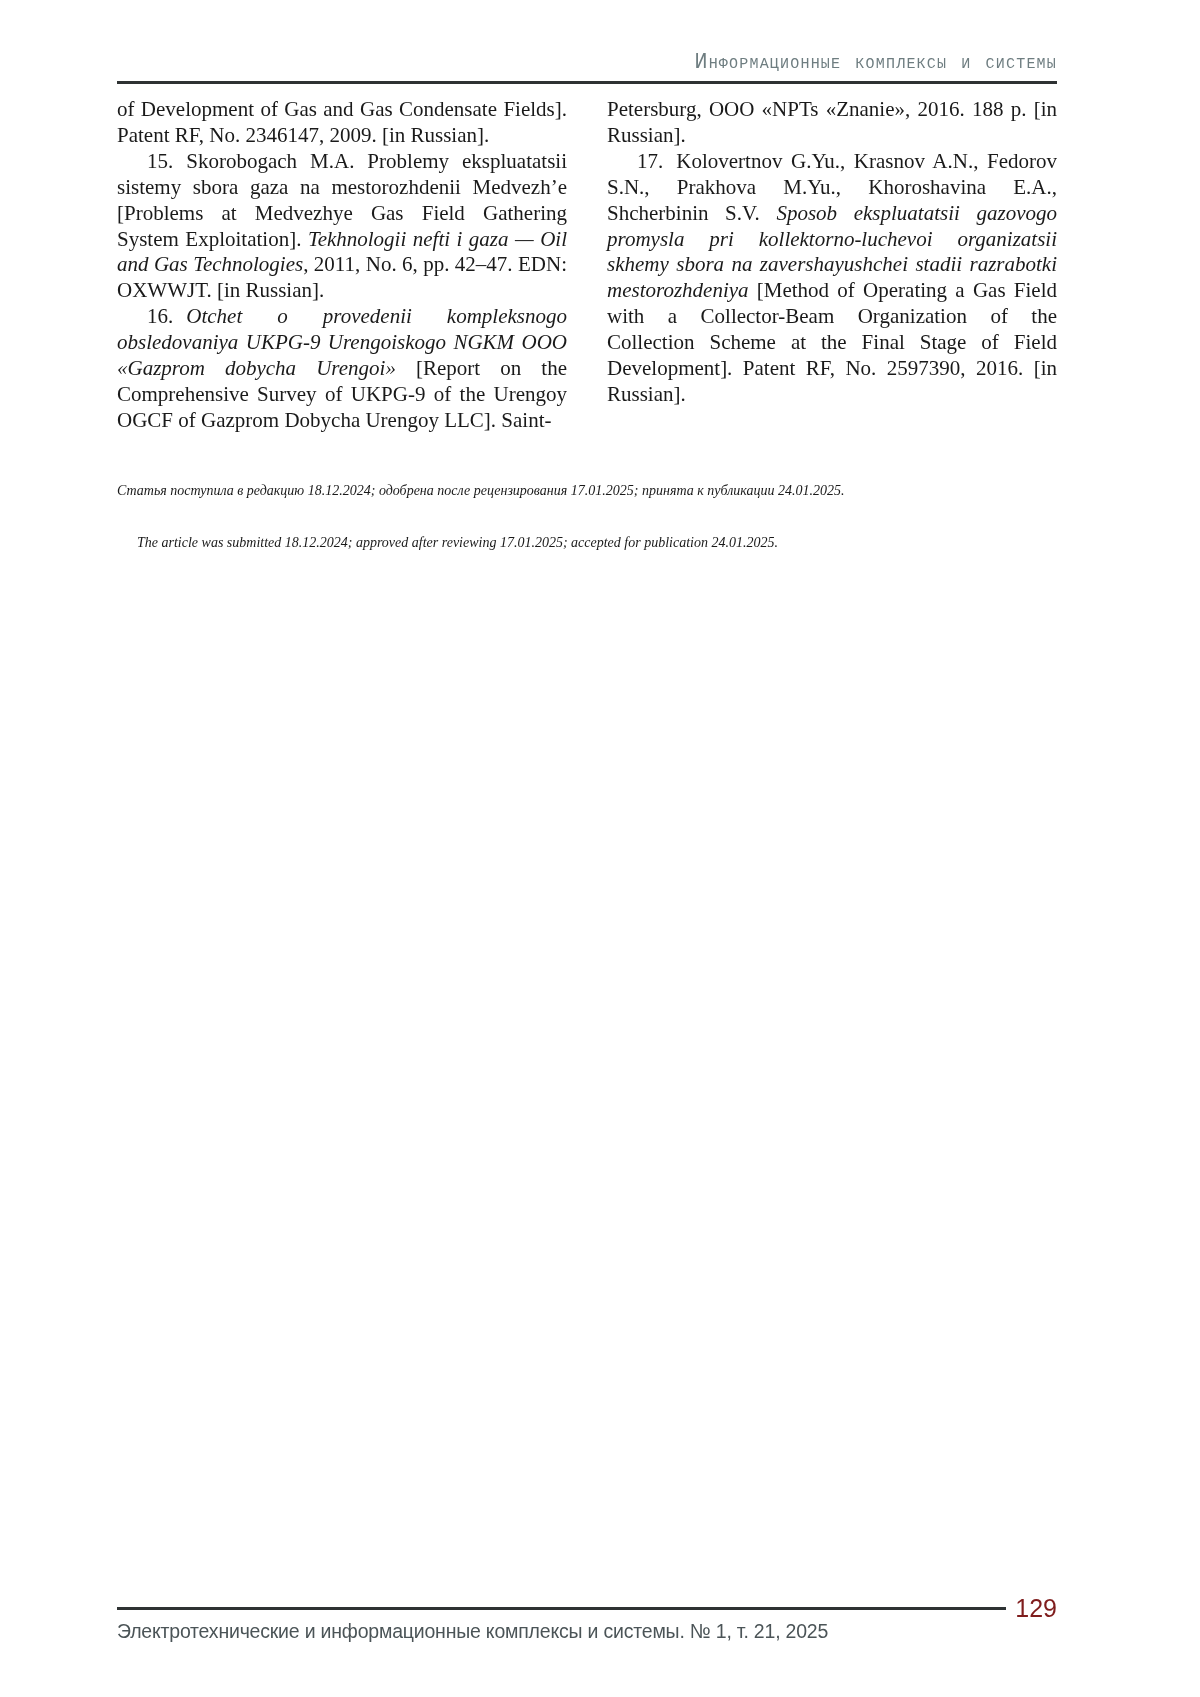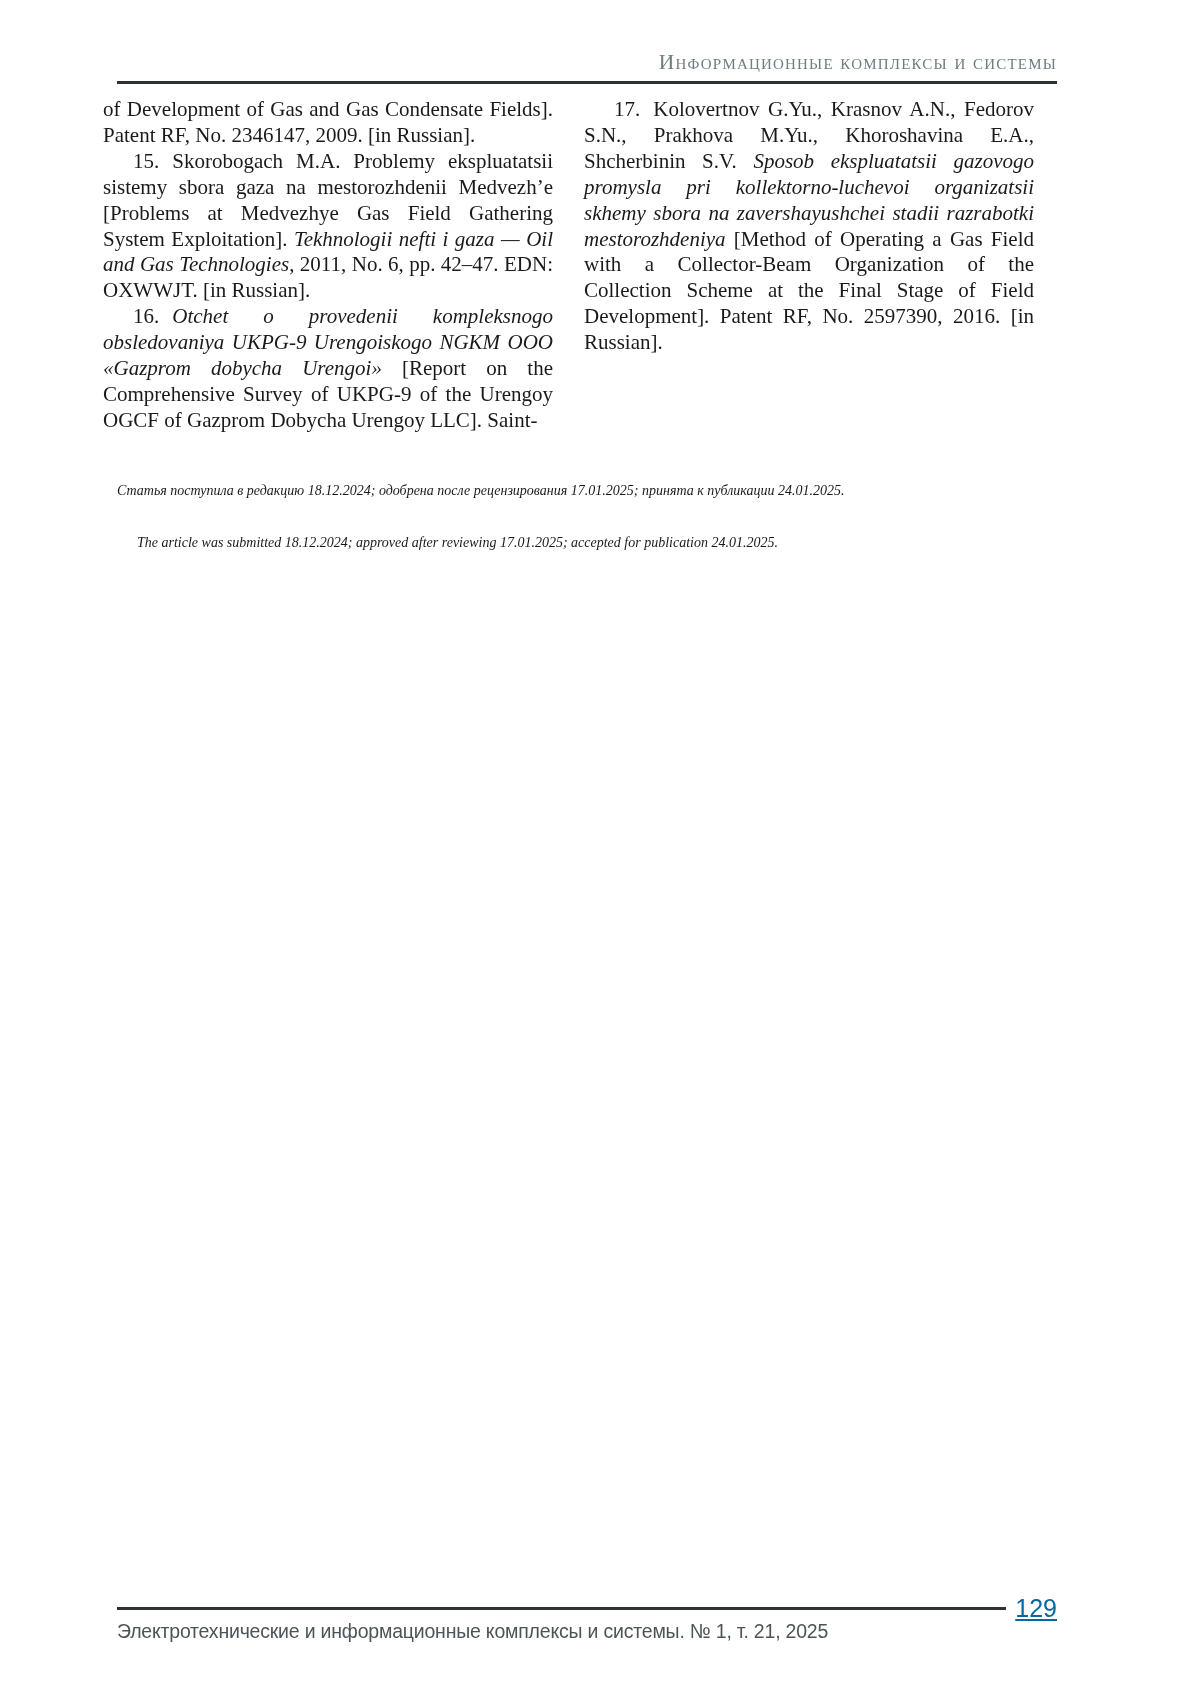--- a/index.html
+++ b/index.html
@@ -10,38 +10,38 @@
     color: #1a1a1a;
     position: relative;
     overflow: hidden;
   }
   .page { position: absolute; inset: 0; }
 
   
   .running-head {
     position: absolute;
     top: 50px; right: 143px;
-    font-family: Liberation Serif, serif;
+    font-family: Liberation Mono, monospace;
     font-variant: small-caps;
     font-size: 21.5px;
     letter-spacing: 1.2px;
     color: #6e7d80;
     white-space: nowrap;
   }
   .head-rule {
     position: absolute;
     top: 81px; left: 117px; width: 940px; height: 2.5px;
     background: #2e3233;
   }
 
   
   .columns {
     position: absolute;
-    top: 97px; left: 103px; width: 940px;
-    display: flex; gap: 31px;
+    top: 97px; left: 117px; width: 940px;
+    display: flex; gap: 40px;
   }
   .col { width: 450px; }
   .ref {
     margin: 0;
     font-size: 21px;
     line-height: 25.9px;
     text-align: justify;
     text-indent: 30px;
   }
   .ref.noindent { text-indent: 0; }
@@ -63,24 +63,23 @@
   
   .footer-row {
     position: absolute;
     top: 1596px; left: 117px; width: 940px;
     display: flex; align-items: center;
   }
   .footer-rule { flex: 1; height: 2.5px; background: #2e3233; }
   .page-number {
     font-family: "Liberation Sans", sans-serif;
     font-size: 25px;
-    color: #0369a1;
+    color: #7f1d1d;
     margin-left: 9px;
     line-height: 1;
-    text-decoration: underline;
   }
   .footer-journal {
     position: absolute;
     top: 1619px; left: 117px; width: 940px;
     font-family: "Liberation Sans", sans-serif;
     font-size: 20.5px;
     color: #4b5457;
     letter-spacing: -0.2px;
     transform: scaleX(0.95);
     transform-origin: left center;
@@ -103,20 +102,23 @@
       </p>
       <p class="ref">
         <span class="refnum">15.</span><span>Skorobogach M.A. Problemy ekspluatatsii sistemy sbora gaza na mestorozhdenii Medvezh’e [Problems at Medvezhye Gas Field Gathering System Exploitation]. </span><i>Tekhnologii nefti i gaza — Oil and Gas Technologies</i><span>, 2011, No. 6, pp. 42–47. EDN: OXWWJT. [in Russian].</span>
       </p>
       <p class="ref">
         <span class="refnum">16.</span><i>Otchet o provedenii kompleksnogo obsledovaniya UKPG-9 Urengoiskogo NGKM OOO «Gazprom dobycha Urengoi»</i><span> [Report on the Comprehensive Survey of UKPG-9 of the Urengoy OGCF of Gazprom Dobycha Urengoy LLC]. Saint-</span>
       </p>
     </div>
 
     <div class="col">
+      <p class="ref noindent">
+        <span>Petersburg, OOO «NPTs «Znanie», 2016. 188 p. [in Russian].</span>
+      </p>
       <p class="ref">
         <span class="refnum">17.</span><span>Kolovertnov G.Yu., Krasnov A.N., Fedorov S.N., Prakhova M.Yu., Khoroshavina E.A., Shcherbinin S.V. </span><i>Sposob ekspluatatsii gazovogo promysla pri kollektorno-luchevoi organizatsii skhemy sbora na zavershayushchei stadii razrabotki mestorozhdeniya</i><span> [Method of Operating a Gas Field with a Collector-Beam Organization of the Collection Scheme at the Final Stage of Field Development]. Patent RF, No. 2597390, 2016. [in Russian].</span>
       </p>
     </div>
 
   </div>
 
   <div class="note note-ru">Статья поступила в редакцию 18.12.2024; одобрена после рецензирования 17.01.2025; принята к публикации 24.01.2025.</div>
 
   <div class="note note-en">The article was submitted 18.12.2024; approved after reviewing 17.01.2025; accepted for publication 24.01.2025.</div>

